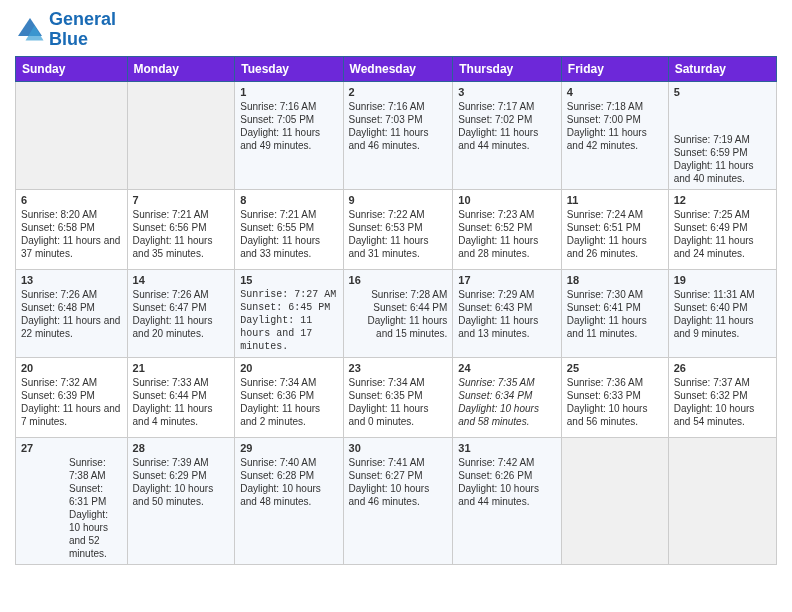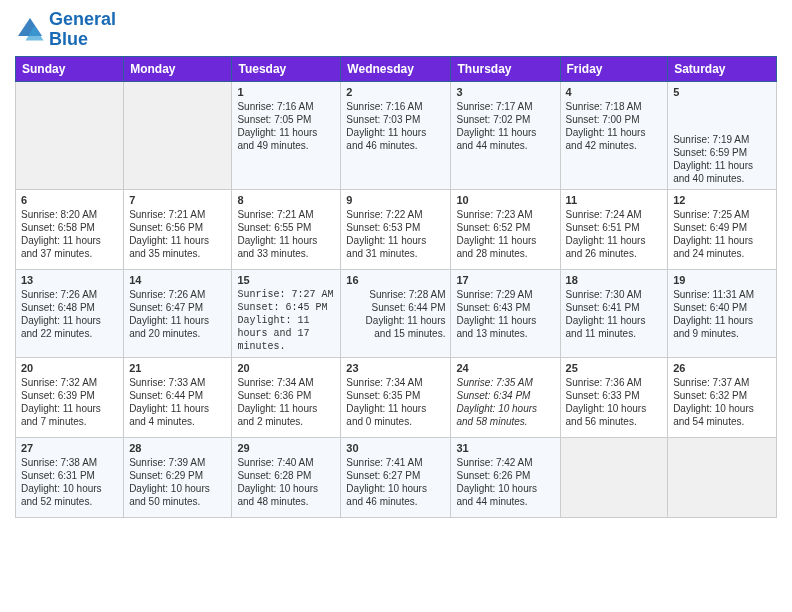--- a/index.html
+++ b/index.html
@@ -286,21 +286,21 @@
         <td>
           <span class="day-num">26</span>
           <div class="day-info" style="white-space: pre-line;">Sunrise: 7:37 AM
 Sunset: 6:32 PM
 Daylight: 10 hours and 54 minutes.</div>
         </td>
       </tr>
       <tr>
         <td>
           <span class="day-num">27</span>
-          <div class="day-info" style="white-space: pre-line;">Sunrise: 7:38 AM
+          <div class="day-info" style="white-space: pre-line; margin-left: 48px;">Sunrise: 7:38 AM
 Sunset: 6:31 PM
 Daylight: 10 hours and 52 minutes.</div>
         </td>
         <td>
           <span class="day-num">28</span>
           <div class="day-info" style="white-space: pre-line;">Sunrise: 7:39 AM
 Sunset: 6:29 PM
 Daylight: 10 hours and 50 minutes.</div>
         </td>
         <td>

